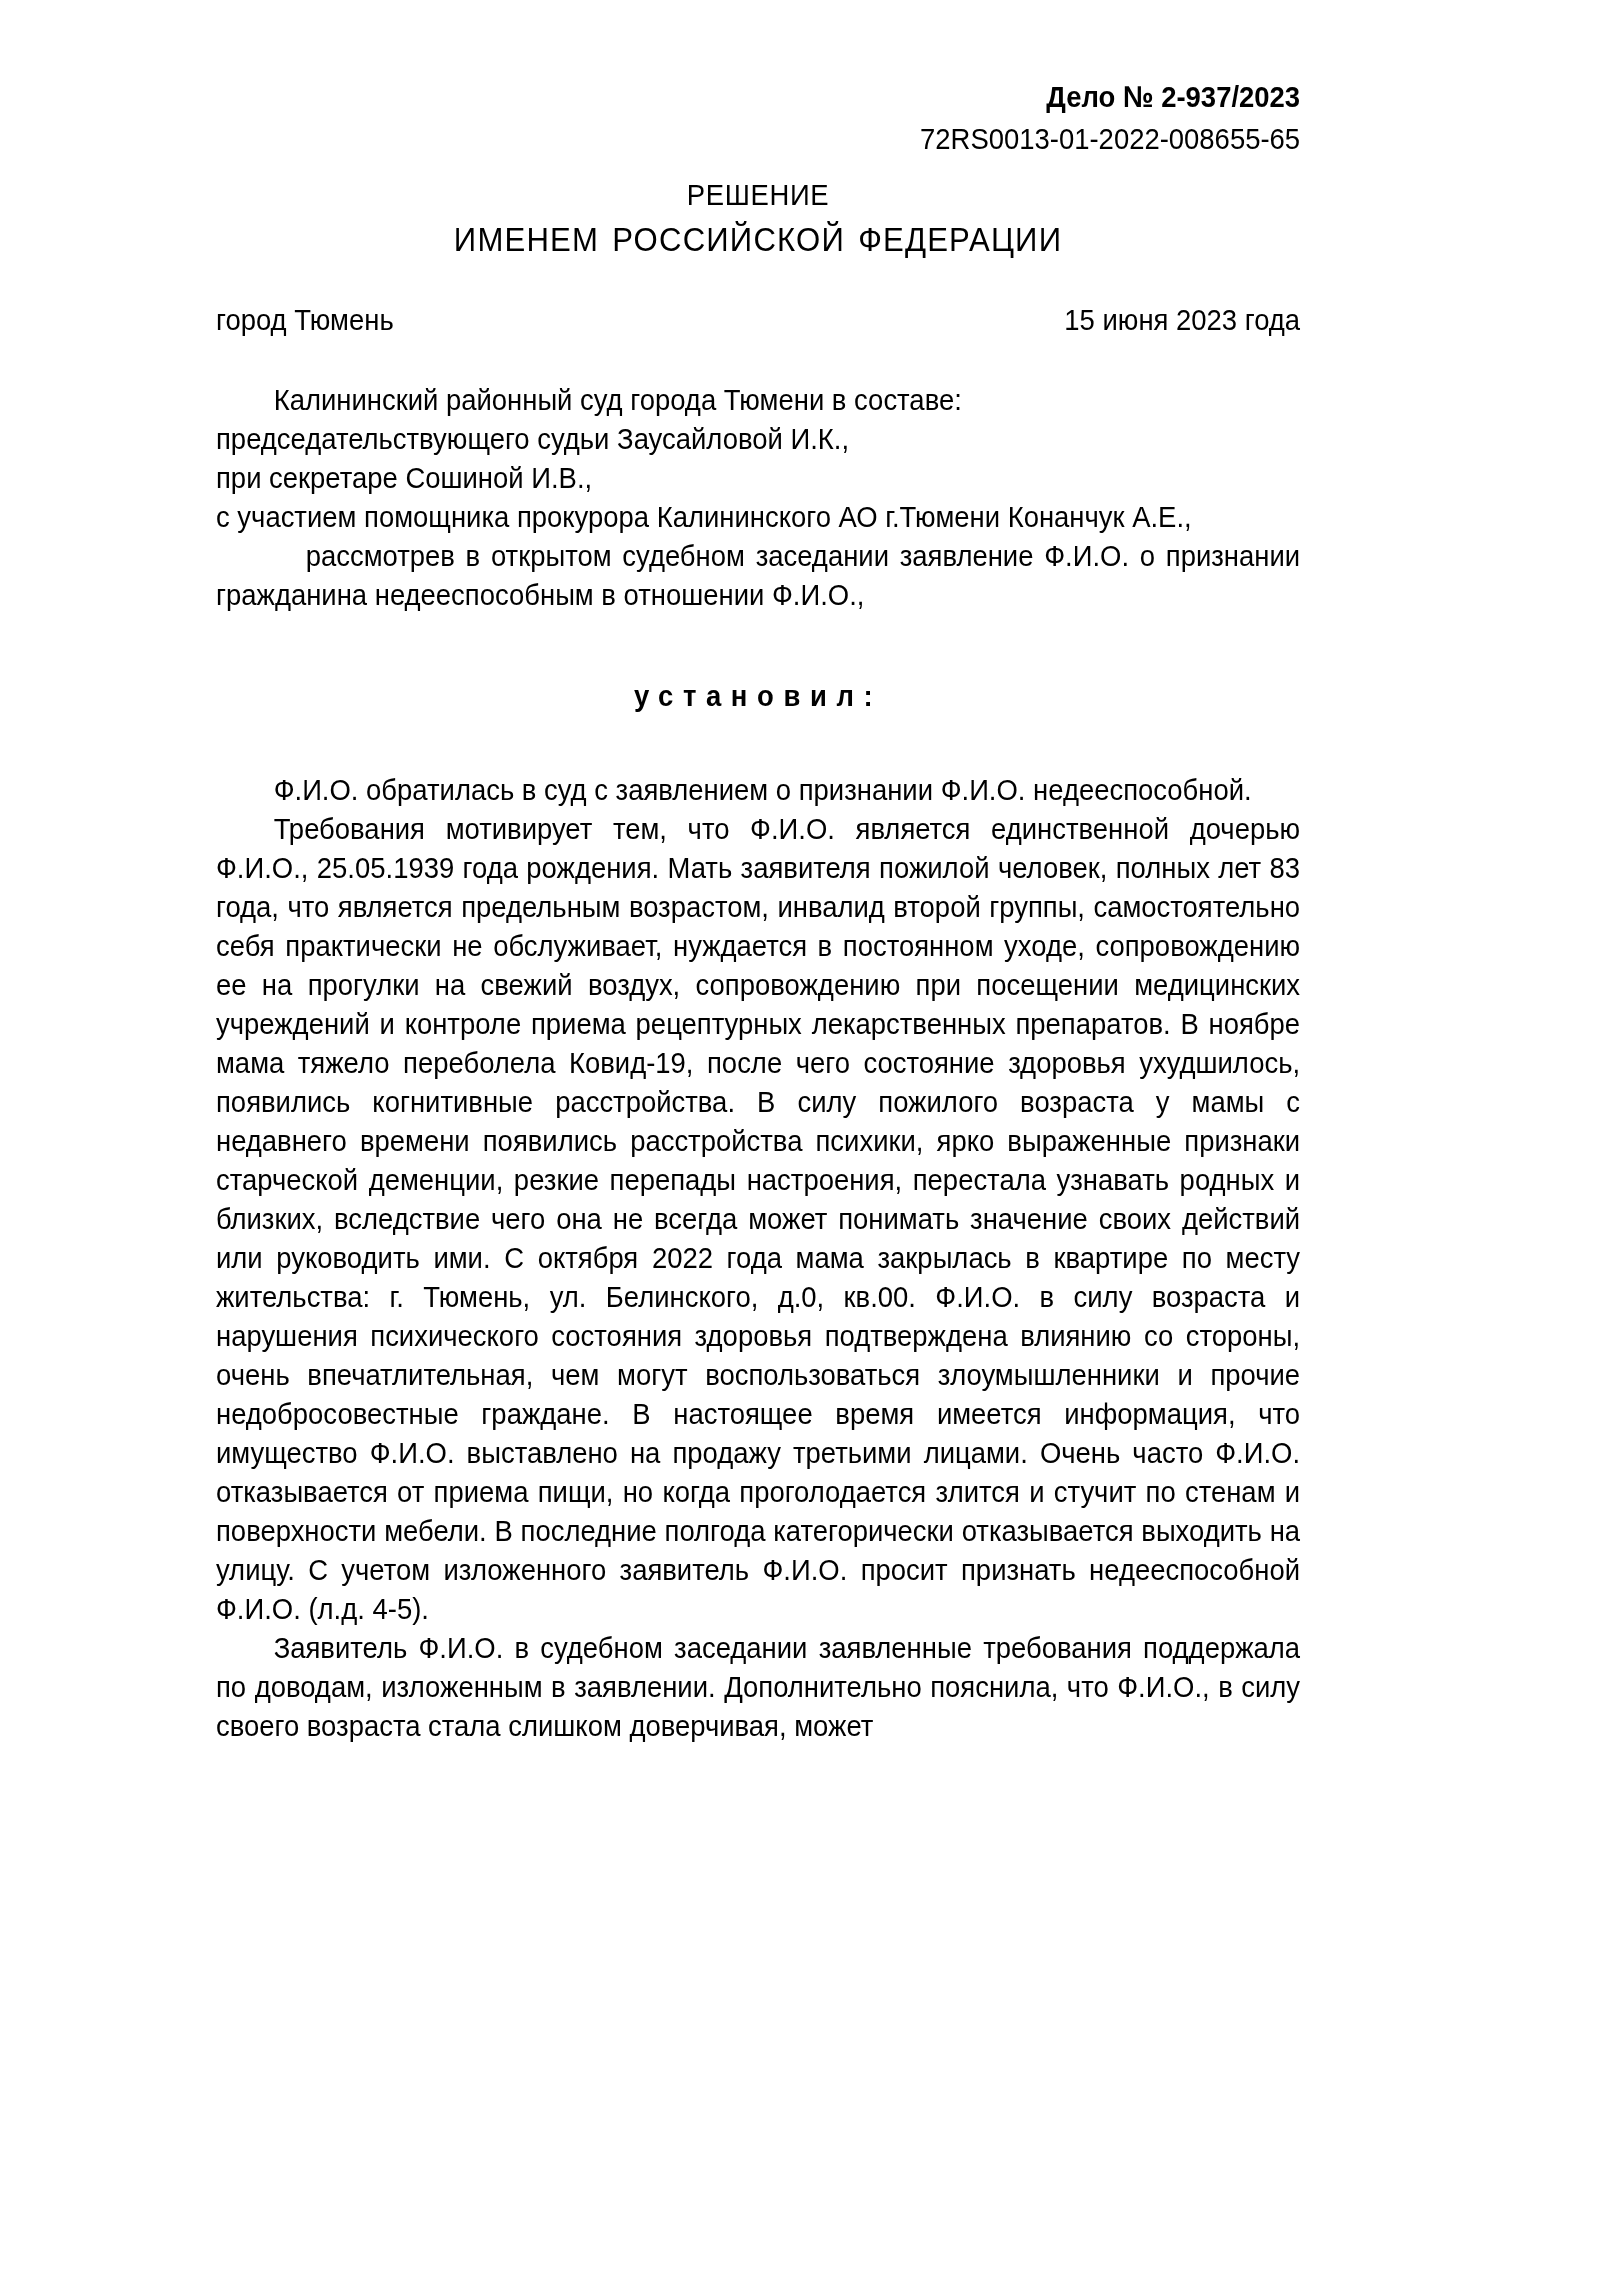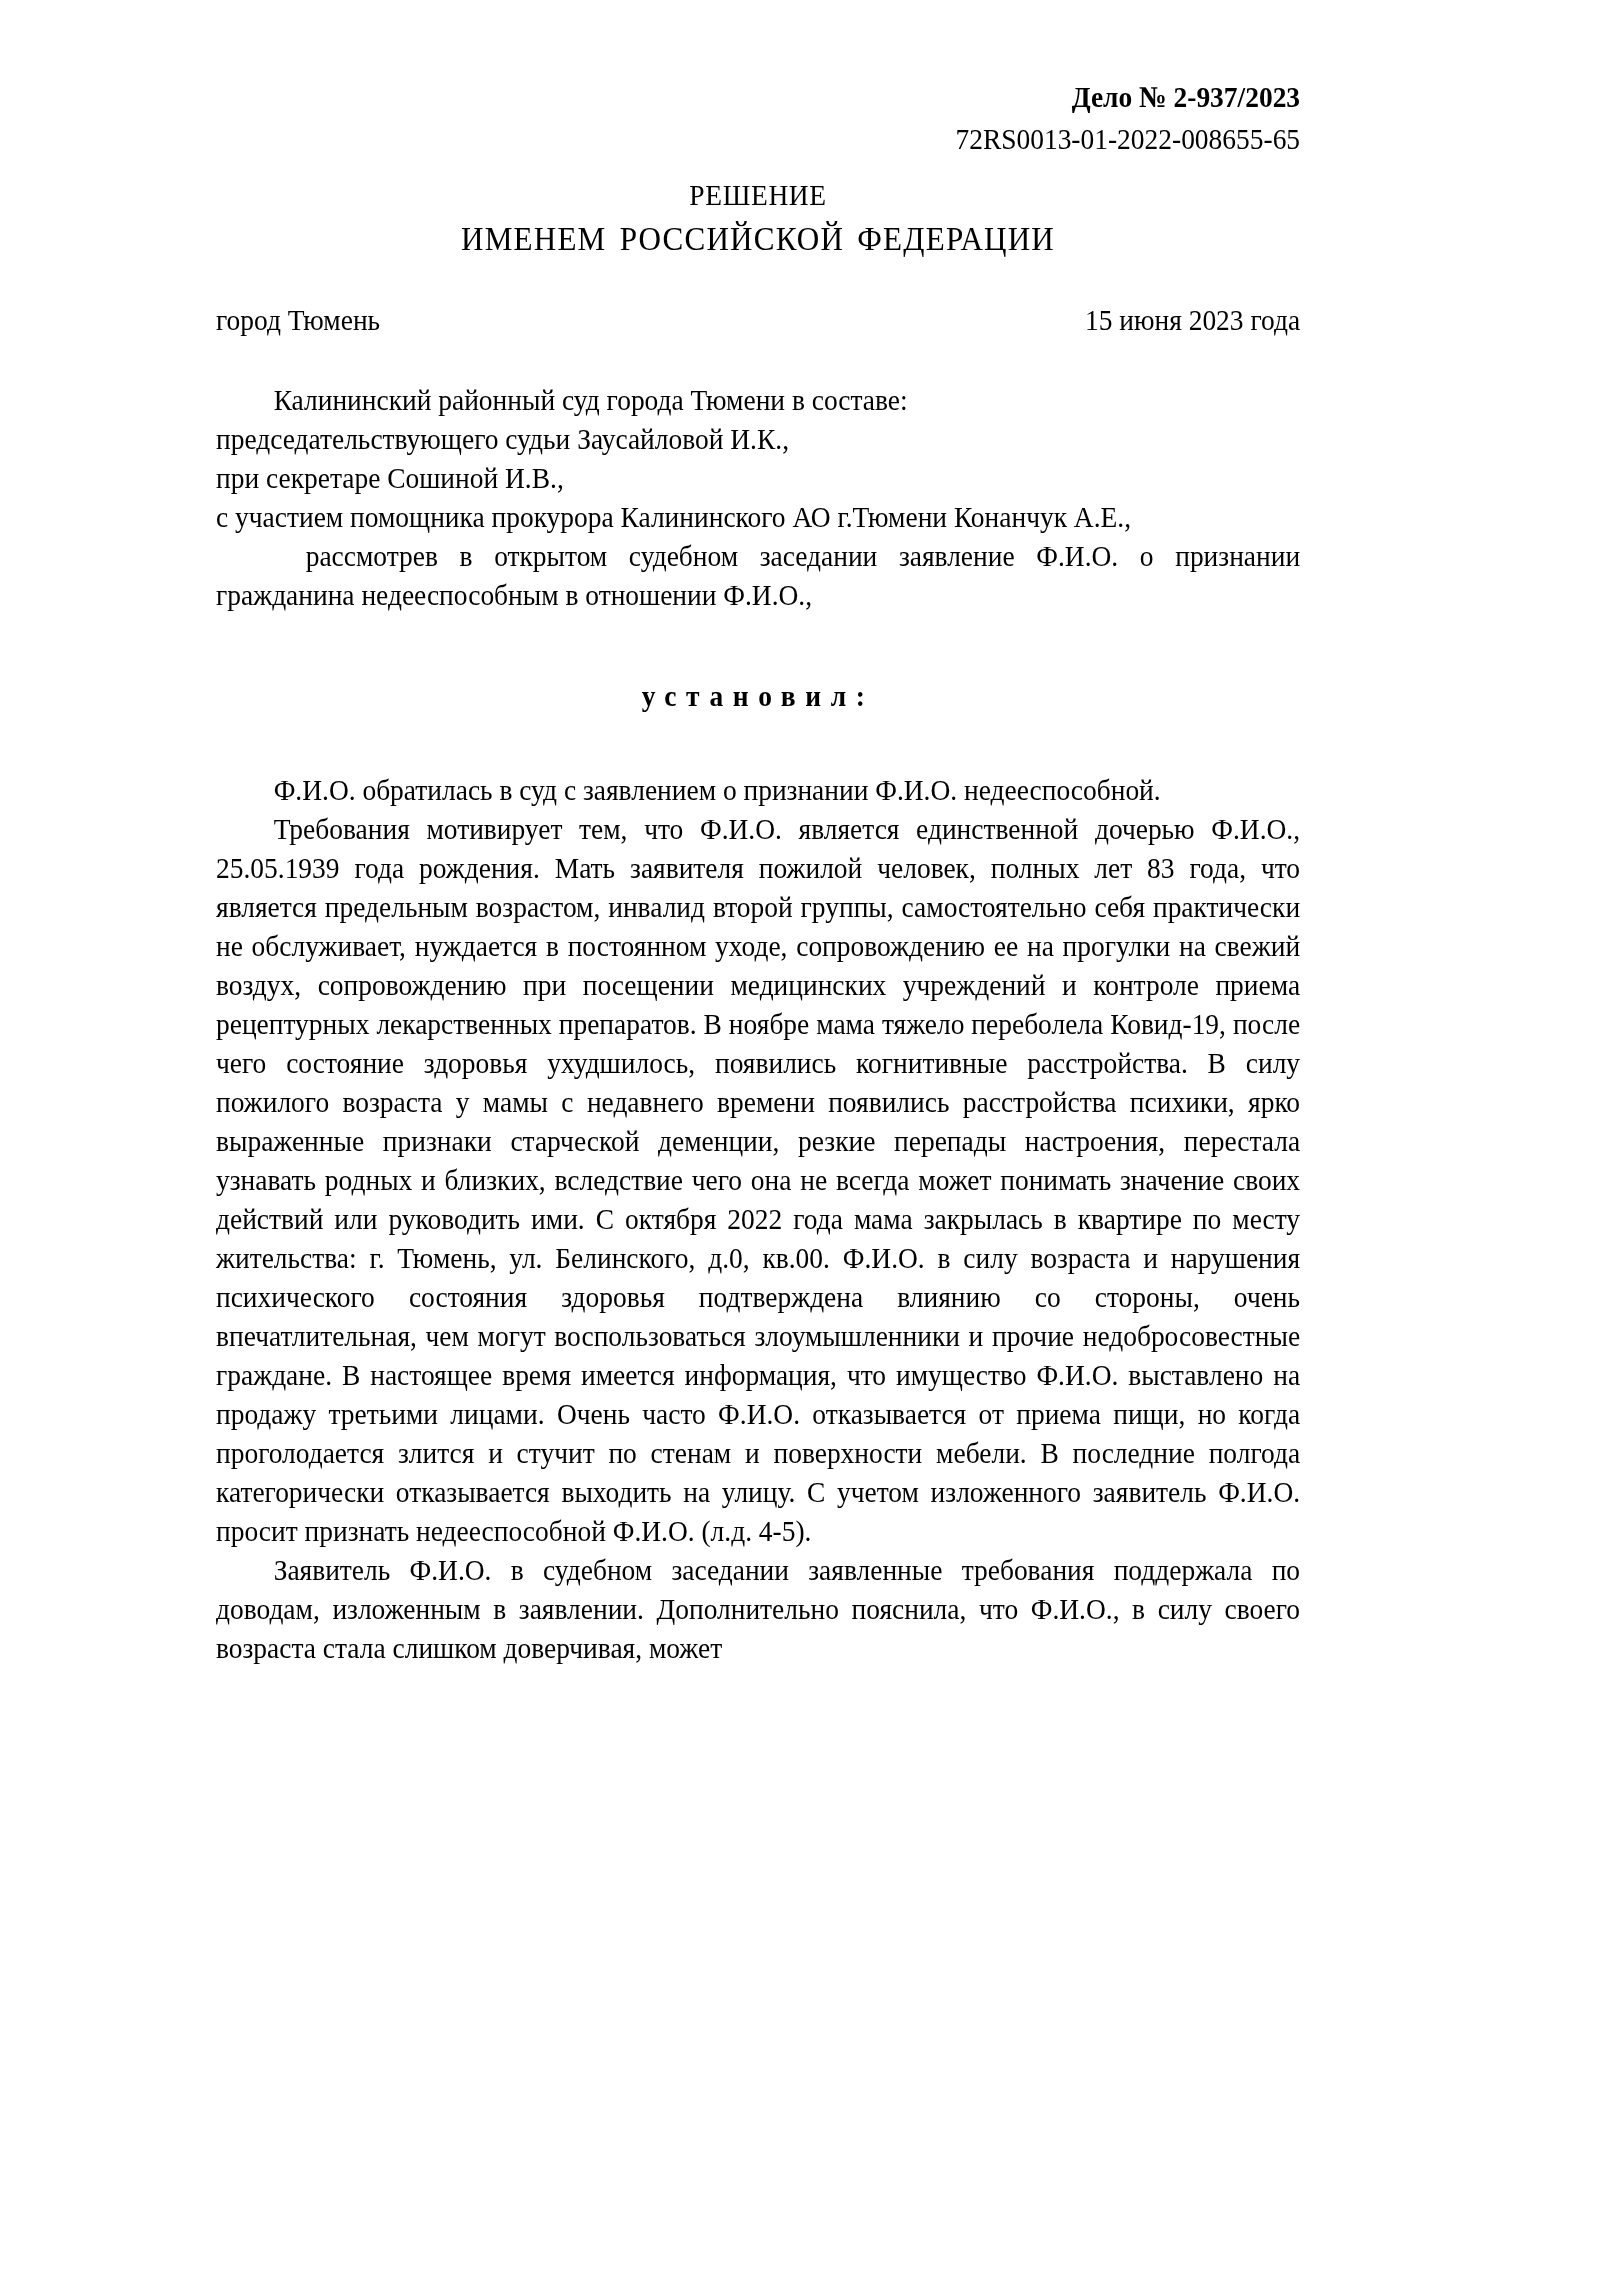--- a/index.html
+++ b/index.html
@@ -8,21 +8,21 @@
     padding: 0;
     background: #ffffff;
   }
   .page {
     position: relative;
     width: 1467px;
     height: 2295px;
     background: #ffffff;
     box-sizing: border-box;
     padding: 63px 167px 0 216px;
-    font-family: Liberation Serif, serif;
+    font-family: Liberation Sans, sans-serif;
     color: #000000;
     overflow: hidden;
   }
   .doc-body {
     font-size: 30px;
     line-height: 1.30;
     transform: scaleX(0.915);
     transform-origin: left top;
     width: 109.3%;
   }

